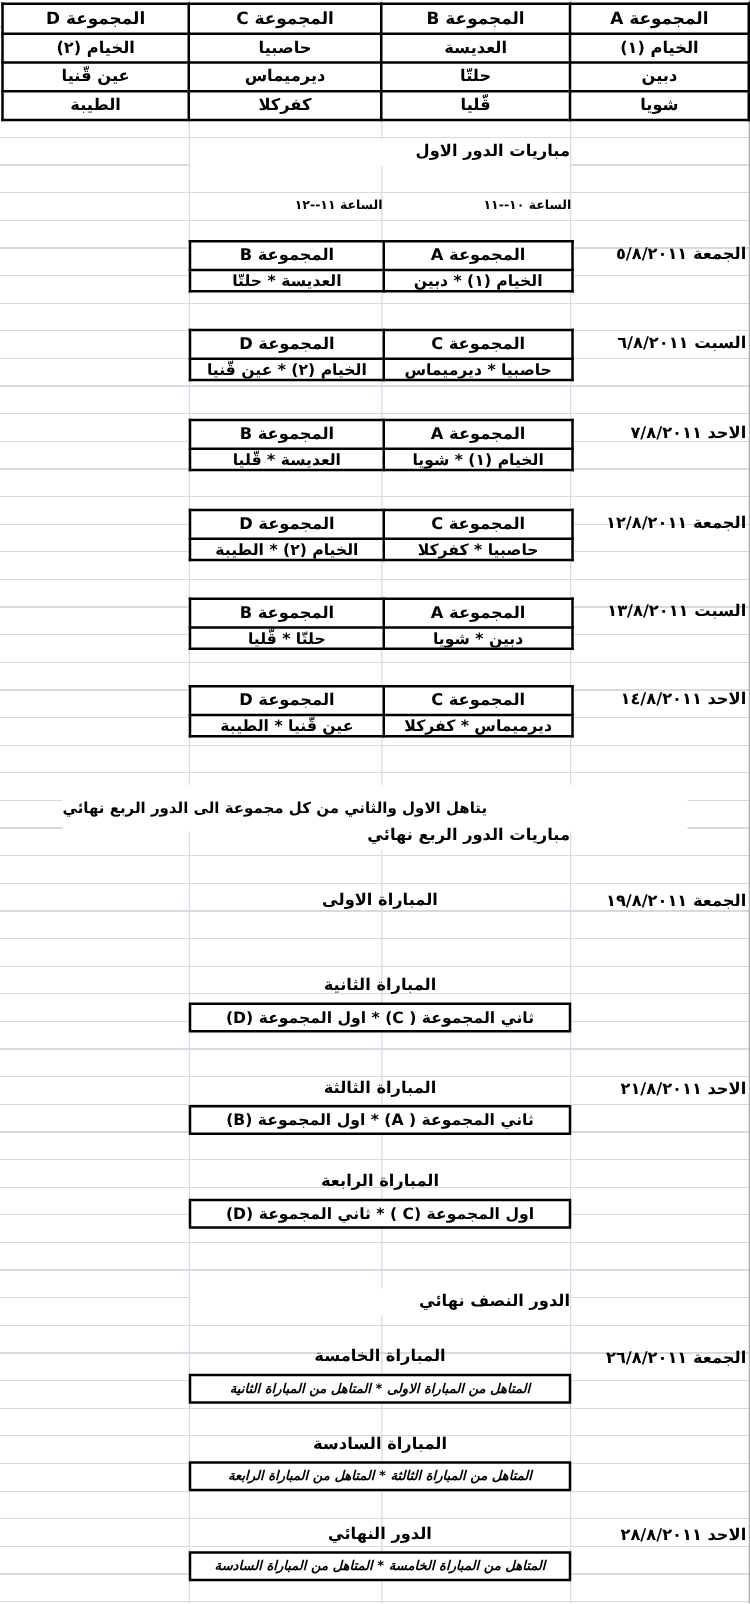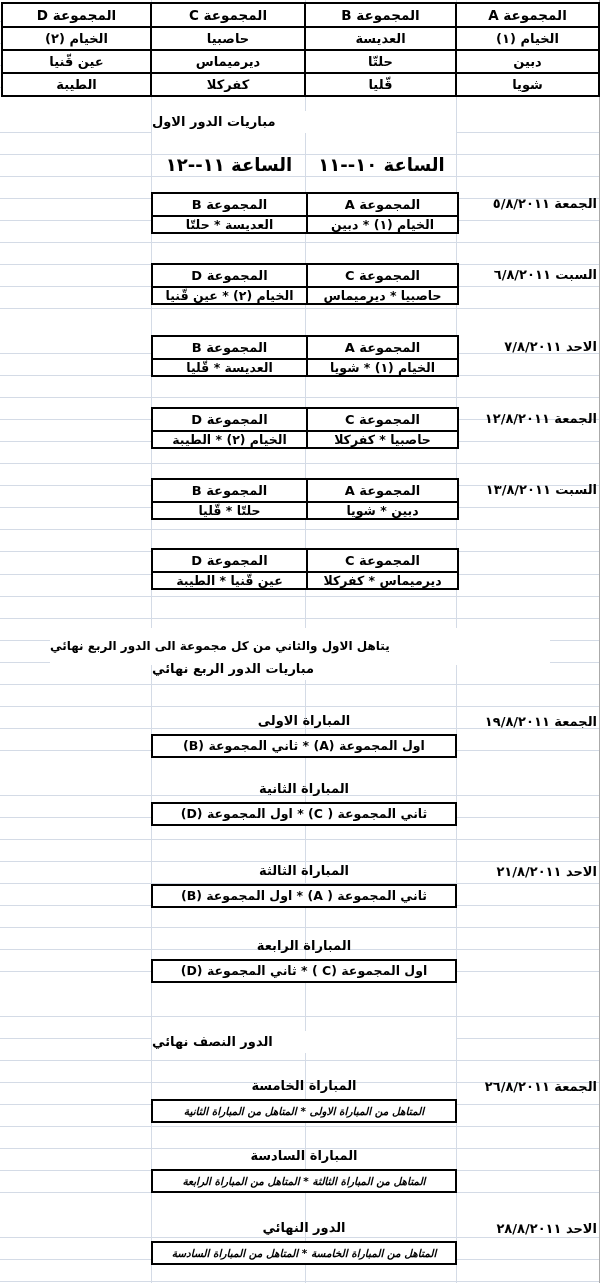--- a/index.html
+++ b/index.html
@@ -21,30 +21,30 @@
   }
   table.groups td {
     border:2px solid #000; text-align:center; vertical-align:middle;
     font-size:13px; height:23px; white-space:nowrap; overflow:hidden;
   }
   table.groups tr.head td { font-size:13.5px; height:24px; }
 
   
   .t {
     position:absolute; left:152px; width:304px; height:22px; line-height:22px;
-    text-align:left; font-size:13px; white-space:nowrap; background:#fff;
+    text-align:right; font-size:13px; white-space:nowrap; background:#fff;
   }
   .qualify {
     position:absolute; top:628px; left:50px; width:500px; height:37px;
     line-height:37px; text-align:left; font-size:12px; white-space:nowrap;
     background:#fff;
   }
 
   .hour { position:absolute; top:155px; height:20px; line-height:20px;
-    text-align:center; font-size:18px; white-space:nowrap; }
+    font-size:10px; white-space:nowrap; }
   .hour.h-right { left:306px; width:151px; }
   .hour.h-left  { left:152px; width:154px; }
 
   
   .frb { position:absolute; left:0; width:600px; height:48px; }
   .date {
     position:absolute; top:0; right:3px; width:140px; height:23px; line-height:23px;
     font-size:13px; text-align:right; white-space:nowrap;padding-left:44px;
   }
   table.pair {
@@ -214,20 +214,21 @@
       </tr>
       <tr class="gmatch">
         <td>دبين * شويا</td>
         <td>حلتّا * قّليا</td>
       </tr>
     </tbody>
       </table>
   </div>
 
   <div class="frb" style="top:548px">
+    <div class="date">الاحد ١٤/٨/٢٠١١</div>
     <table class="pair">
       <colgroup>
           <col style="width:151px">
           <col style="width:155px">
         </colgroup>
       <tbody>
           <tr class="ghead">
         <td>المجموعة C</td>
         <td>المجموعة D</td>
       </tr>
@@ -238,21 +239,20 @@
     </tbody>
       </table>
   </div>
 
   <div class="qualify">يتاهل الاول والثاني من كل مجموعة الى الدور الربع نهائي</div>
   <div class="t" style="top:658px">مباريات الدور الربع نهائي</div>
 
   <div class="stage" style="top:710px">
     <div class="date">الجمعة ١٩/٨/٢٠١١</div>
     <div class="sname">المباراة الاولى</div>
-    <div class="sbox">اول المجموعة (A) * ثاني المجموعة (B)</div>
   </div>
 
   <div class="stage" style="top:778px">
     <div class="sname">المباراة الثانية</div>
     <div class="sbox">ثاني المجموعة ( C) * اول المجموعة (D)</div>
   </div>
 
   <div class="stage" style="top:860px">
     <div class="date">الاحد ٢١/٨/٢٠١١</div>
     <div class="sname">المباراة الثالثة</div>

